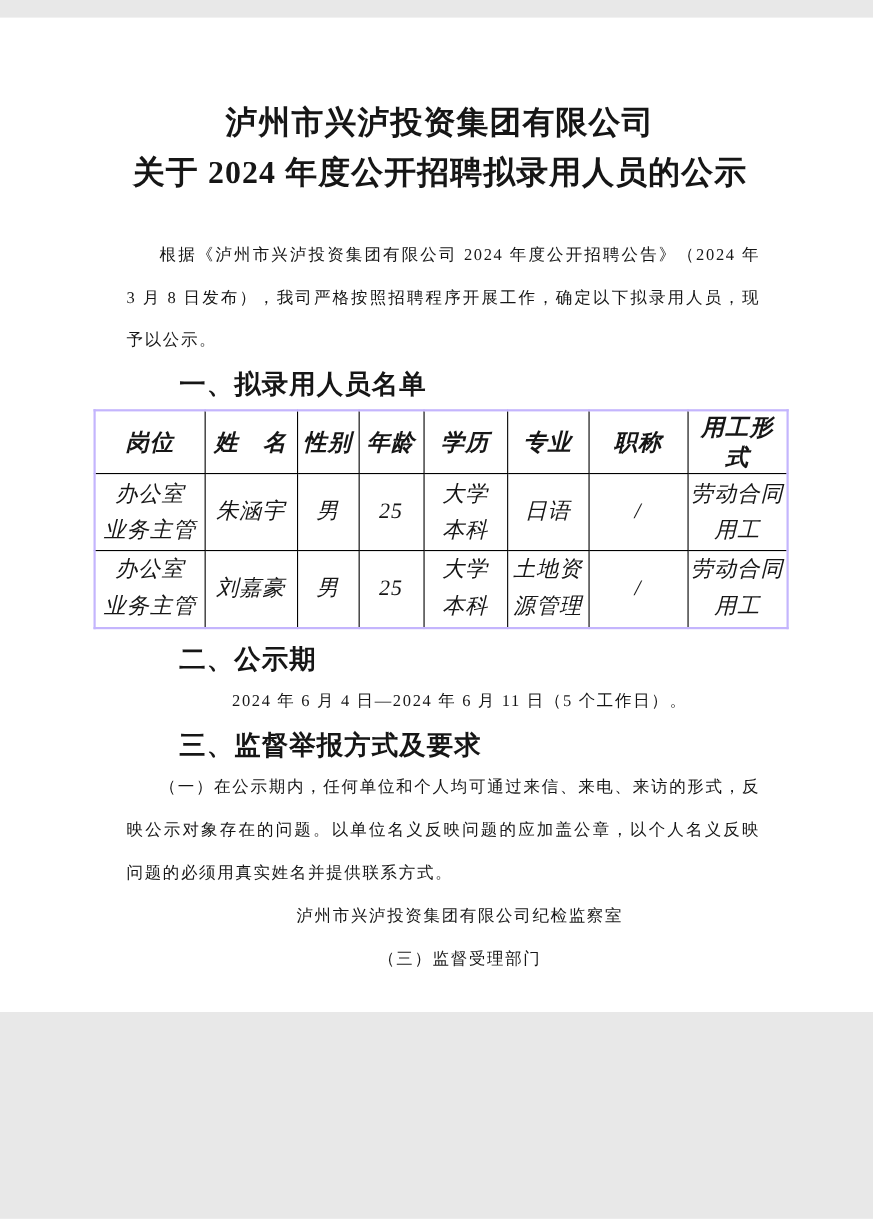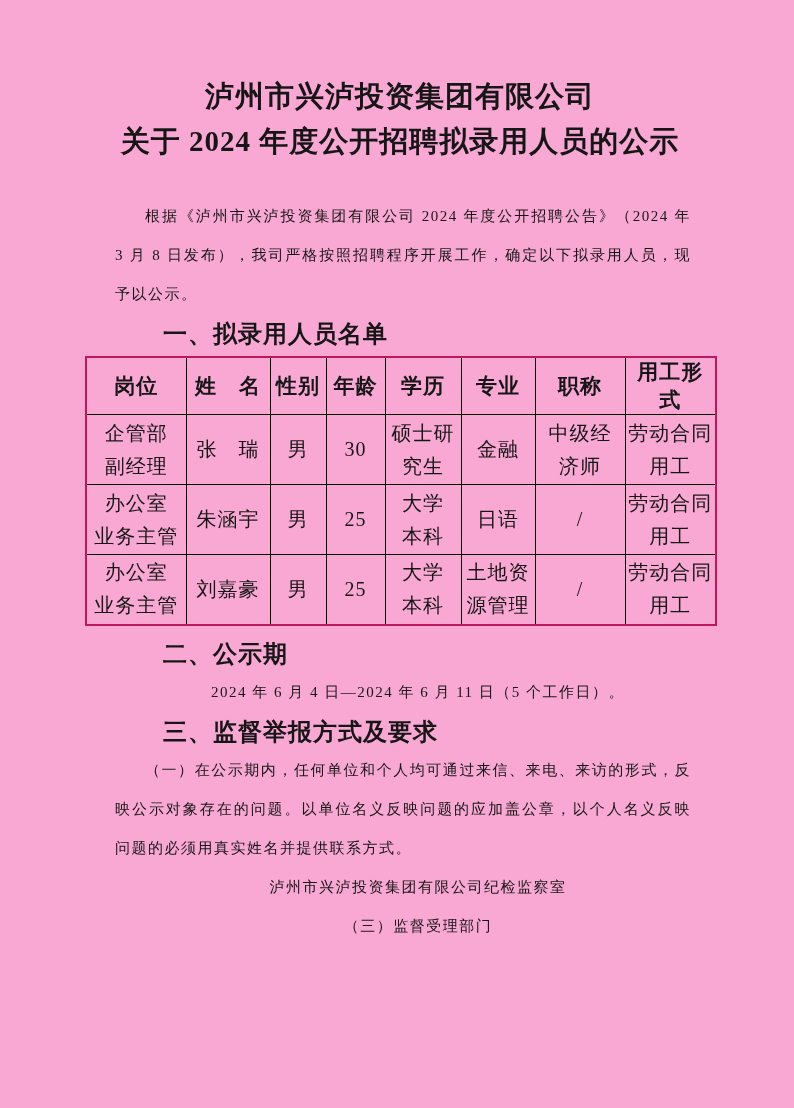--- a/index.html
+++ b/index.html
@@ -1,23 +1,23 @@
 <!DOCTYPE html>
 <html><head>
 <meta charset="utf-8">
 <style>
   html, body { margin: 0; padding: 0; background: #e8e8e8; }
   .page {
-    width: 794px; height: 1108px;
-    background: #f9a8d4;
+    width: 794px; height: 904px;
+    background: #ffffff;
     color: #161616;
     font-family: "Liberation Serif", "DejaVu Serif", serif;
     position: relative;
     overflow: hidden;
-    margin: 0 auto;
+    margin: 16px auto;
     box-sizing: border-box;
   }
   .doc { padding: 74px 79px 0 85px; box-sizing: border-box; }
 
   .title {
     text-align: center;
     font-weight: bold;
     font-size: 29px;
     line-height: 45px;
     letter-spacing: 1px;
@@ -41,21 +41,22 @@
     letter-spacing: 1px;
     margin: 0 24px 0 30px;
     text-indent: 2em;
   }
 
   table.roster {
     border-collapse: collapse;
     table-layout: fixed;
     width: 630px;
     margin-top: 3px;
-    border: 2px solid #be185d;
+    border: 2px solid #c4b5fd;
+    font-style: italic;
   }
   .roster th, .roster td {
     border: 1.5px solid #000;
     text-align: center;
     vertical-align: middle;
     white-space: pre-line;
     padding: 0 2px;
     overflow: hidden;
   }
   .roster th {
@@ -107,34 +108,20 @@
           <th>性别</th>
           <th>年龄</th>
           <th>学历</th>
           <th>专业</th>
           <th>职称</th>
           <th>用工形式</th>
         </tr>
       </thead>
       <tbody>
         <tr>
-          <td>企管部
-副经理</td>
-          <td>张　瑞</td>
-          <td>男</td>
-          <td>30</td>
-          <td>硕士研
-究生</td>
-          <td>金融</td>
-          <td>中级经
-济师</td>
-          <td>劳动合同
-用工</td>
-        </tr>
-        <tr>
           <td>办公室
 业务主管</td>
           <td>朱涵宇</td>
           <td>男</td>
           <td>25</td>
           <td>大学
 本科</td>
           <td>日语</td>
           <td>/</td>
           <td>劳动合同

